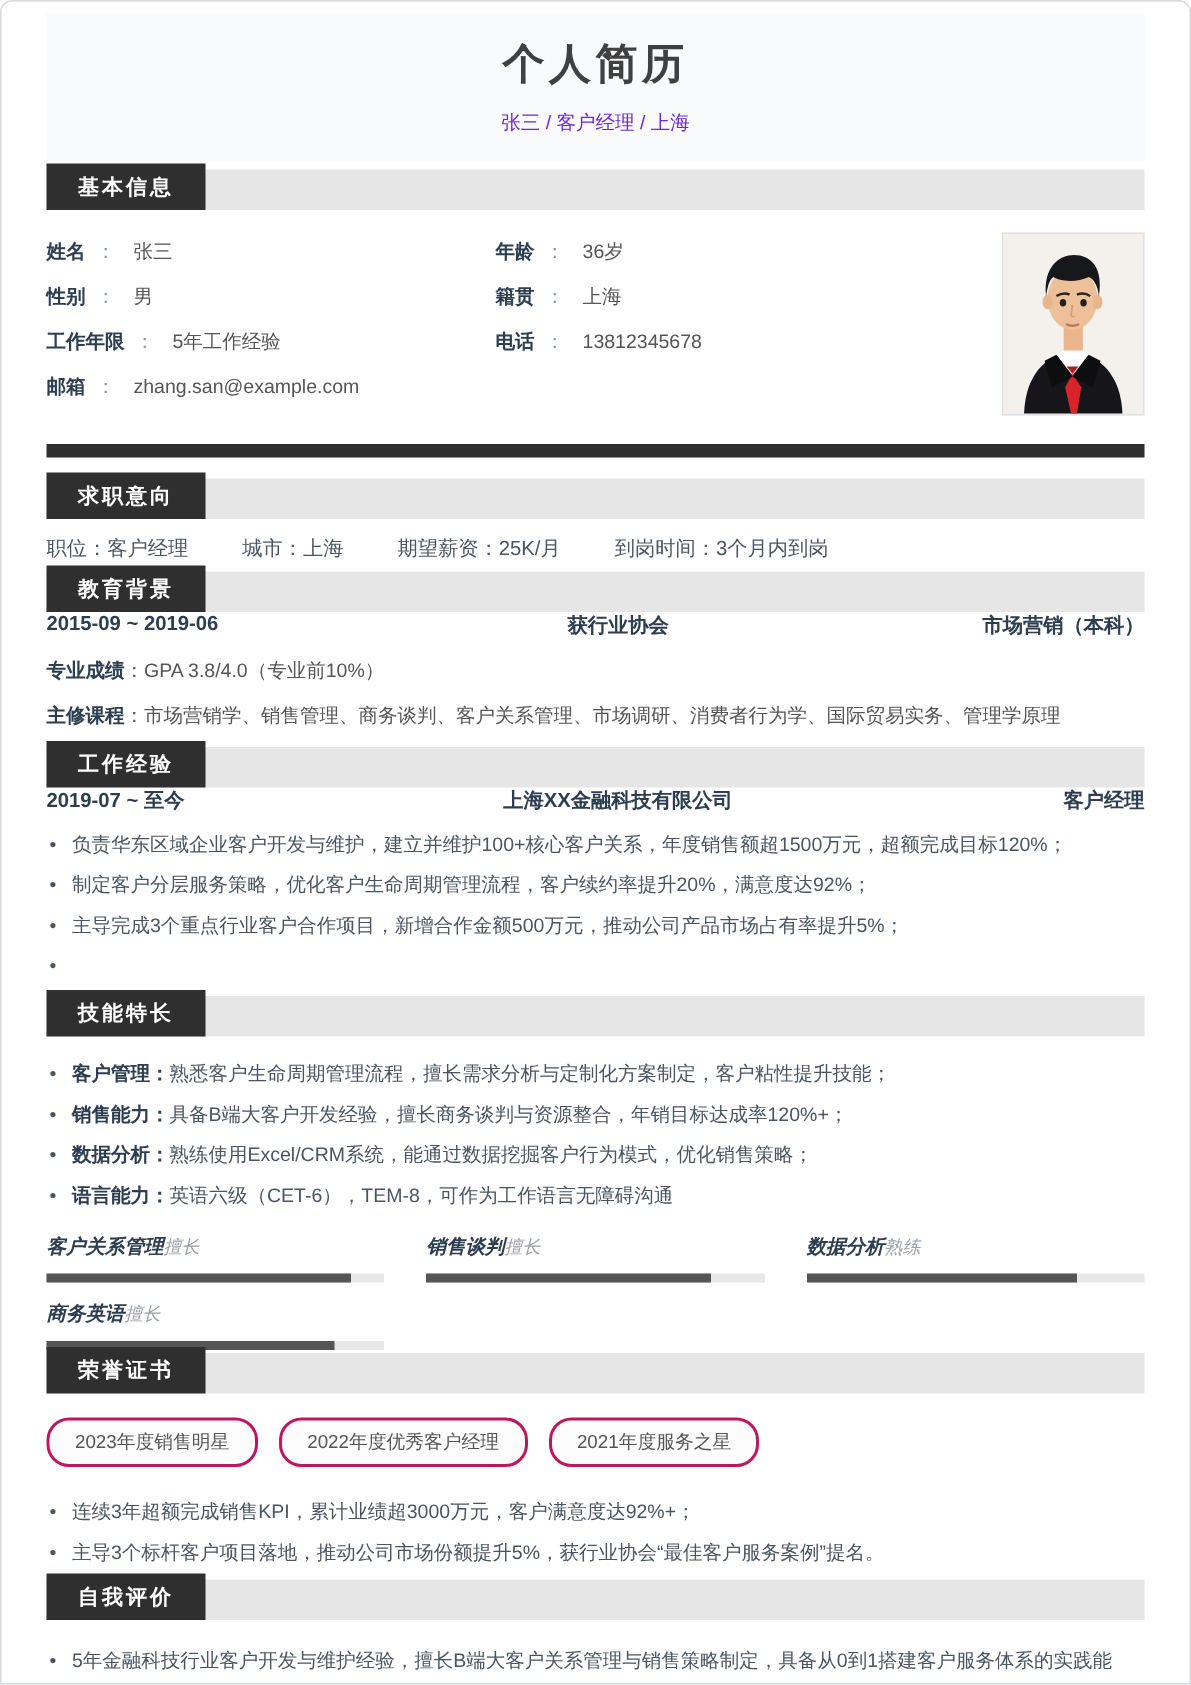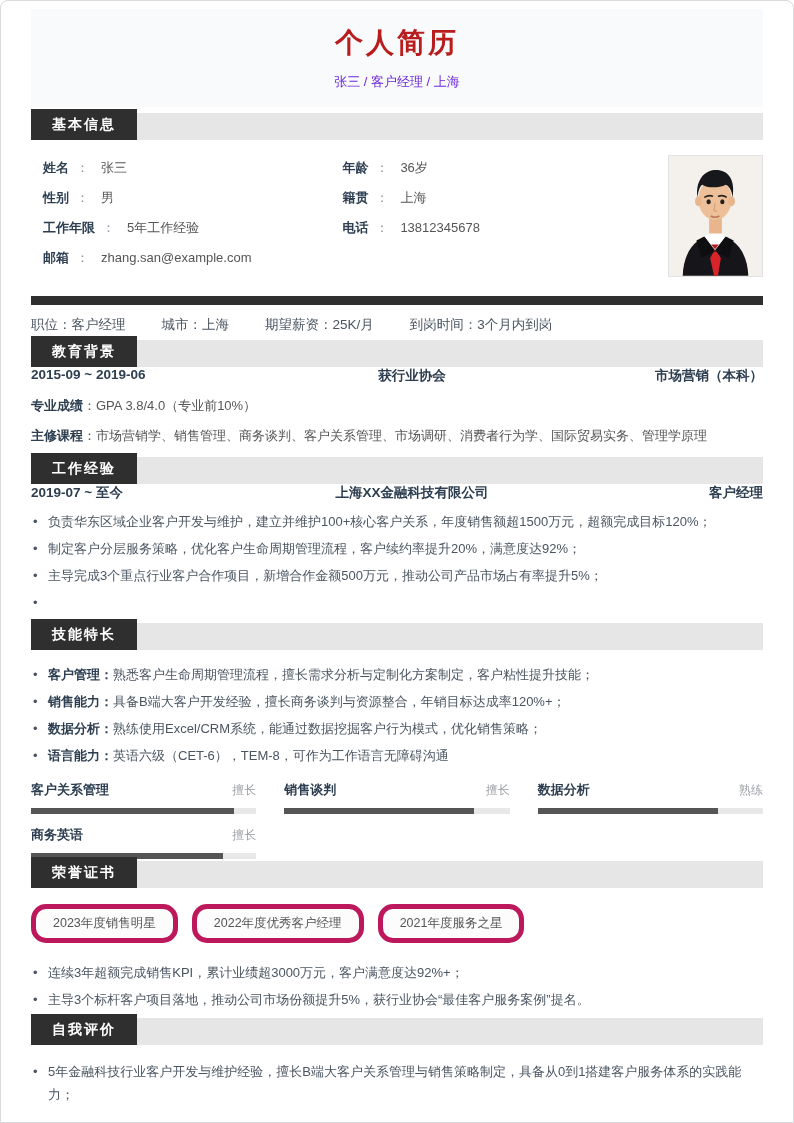--- a/index.html
+++ b/index.html
@@ -6,37 +6,37 @@
   html,body { width:794px; height:1123px; }
   body {
     font-family:"Liberation Sans","DejaVu Sans",sans-serif;
     background:#ffffff; color:#555; overflow:hidden; position:relative;
     border:1px solid #d8dadd; border-radius:8px 8px 0 0;
   }
   .page { padding:8px 30px 0 30px; }
 
   
   .header-band { background:#f8fafc; text-align:center; padding:15px 0 16px; }
-  .title { font-size:28px; font-weight:bold; color:#b91c1c; letter-spacing:3px; }
+  .title { font-size:28px; font-weight:bold; color:#404040; letter-spacing:3px; }
   .subtitle { margin-top:11px; font-size:13px; color:#6d28d9; }
 
   
   .sec { margin-top:14px; height:27px; background:#e6e6e6; position:relative; }
   .sec .badge {
     position:absolute; left:0; bottom:0; height:31px; line-height:31px;
     background:#2f2f2f; color:#fff; font-size:14px; font-weight:bold;
     padding:0 21px; letter-spacing:2px;
   }
 
   
   .basic { display:flex; padding:13px 0 6px; }
   .b-cols { flex:1; display:flex; }
   .b-col { width:47%; }
   .b-col.right { width:53%; }
-  .info-row { height:30px; line-height:30px; font-size:13px; white-space:nowrap;margin-left:12px; }
+  .info-row { height:30px; line-height:30px; font-size:13px; white-space:nowrap; }
   .lbl { font-weight:bold; color:#2c3e50; }
   .colon { color:#8a94a3; margin:0 12px 0 7px; }
   .val { color:#555; }
   .photo-wrap { width:95px; height:122px; border:1px solid #e2e2e2; background:#f4f1ed; flex:none; margin-top:2px; }
   .photo-wrap svg { display:block; width:100%; height:100%; }
 
   .divider { height:9px; background:#2f2f2f; margin-top:13px; }
 
   
   .intent-row { display:flex; padding:11px 0 6px; font-size:13.5px; color:#4a5561; }
@@ -51,30 +51,30 @@
 
   
   .bullets { padding-top:3px; }
   .bullet { display:flex; margin-top:7px; font-size:13px; line-height:20px; color:#4a5561; }
   .dot { width:17px; flex:none; color:#4a5561; padding-left:2px; }
   .bullet .lead { font-weight:bold; color:#2c3e50; }
   .self .bullet { line-height:23px; margin-top:8px; }
 
   
   .bars { display:grid; grid-template-columns:repeat(3,1fr); column-gap:28px; row-gap:12px; margin-top:15px; }
-  .bar-head { display:flex; justify-content:space-between; align-items:baseline; }
+  .bar-head { display:flex; justify-content:flex-start; align-items:baseline;font-style:italic; }
   .bar-name { font-size:13px; font-weight:bold; color:#2c3e50; }
   .bar-level { font-size:12px; color:#9aa0a6; }
   .bar-track { height:6px; background:#e8e8e8; margin-top:9px; }
   .bar-fill { height:100%; background:#555; }
 
   
   .pills { display:flex; margin-top:16px; }
   .pill {
-    border:5px solid #be185d; border-radius:15px; padding:6px 17px;
+    border:2px solid #be185d; border-radius:15px; padding:6px 17px;
     font-size:12.5px; color:#555; background:#fcfcfc; margin-right:14px; white-space:nowrap;
   }
   .honors-bullets { margin-top:10px; }
 </style>
 </head>
 <body>
 
 <div class="page">
 
   <div class="header-band">
@@ -141,20 +141,23 @@
         <ellipse cx="40.5" cy="46.5" rx="2.2" ry="2.6" fill="#23211e"></ellipse>
         <ellipse cx="54.5" cy="46.5" rx="2.2" ry="2.6" fill="#23211e"></ellipse>
         <path d="M47 48 L46 55 q1 1.6 2.6 0.6" stroke="#d9a173" stroke-width="1.3" fill="none"></path>
         <path d="M42.5 61 q4.5 2.4 9 0" stroke="#b9795a" stroke-width="1.6" fill="none"></path>
       </svg>
     </div>
   </div>
 
   <div class="divider"></div>
 
+  <div class="sec">
+    <span class="badge">求职意向</span>
+  </div>
   <div class="intent-row">
     <span class="intent-item"><span>职位</span><span>：</span><span>客户经理</span></span>
     <span class="intent-item"><span>城市</span><span>：</span><span>上海</span></span>
     <span class="intent-item"><span>期望薪资</span><span>：</span><span>25K/月</span></span>
     <span class="intent-item"><span>到岗时间</span><span>：</span><span>3个月内到岗</span></span>
   </div>
 
   <div class="sec" style="margin-top:0;">
     <span class="badge">教育背景</span>
   </div>

